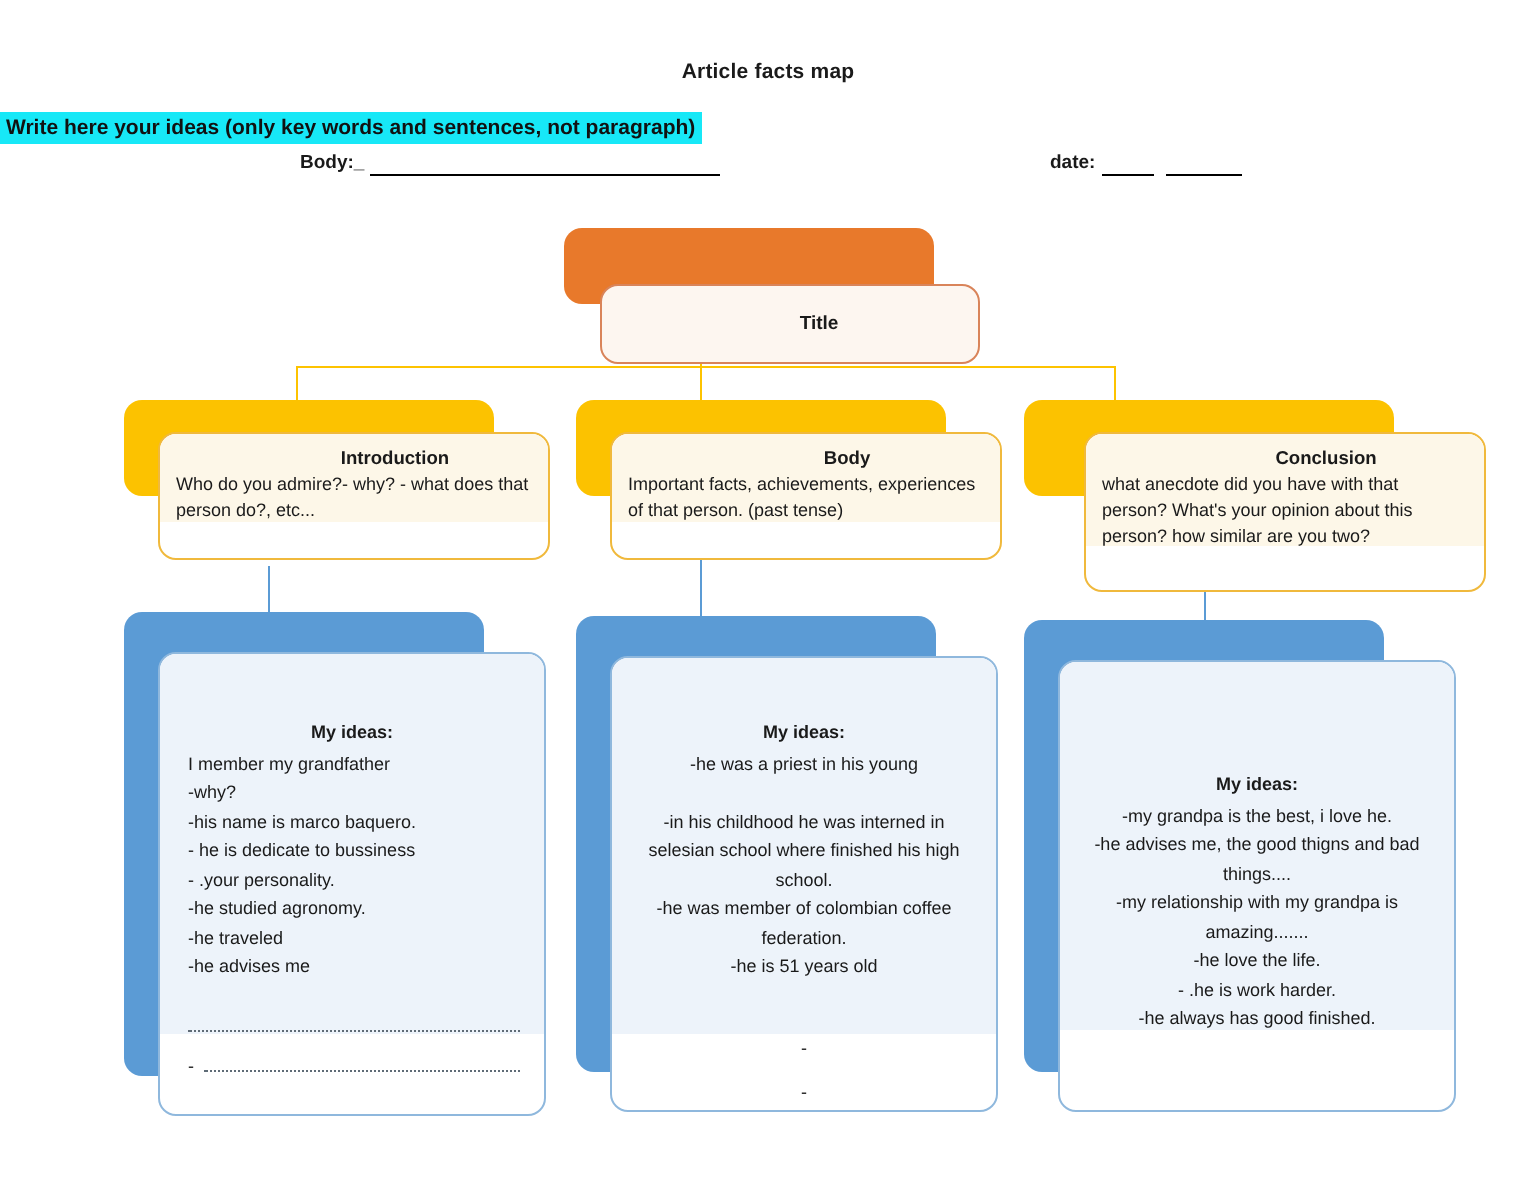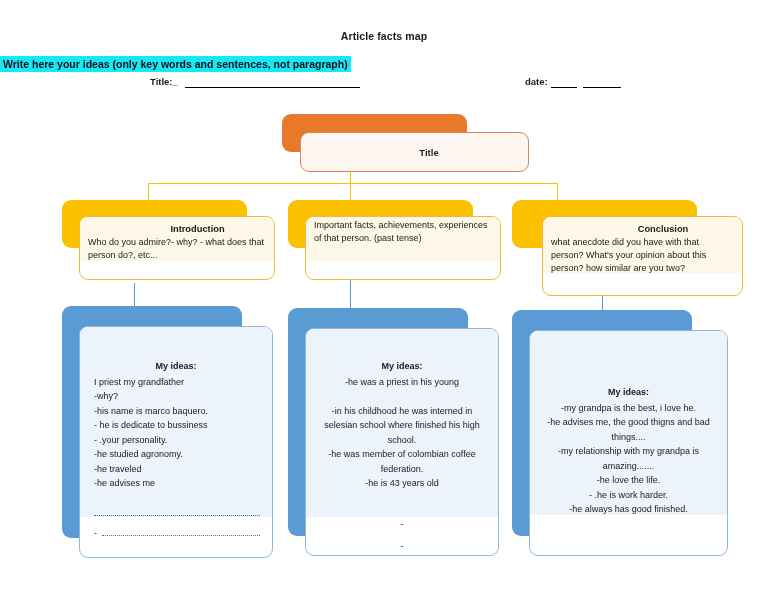--- a/index.html
+++ b/index.html
@@ -217,39 +217,39 @@
 
 <div class="page">
 
   <div class="doc-title">Article facts map</div>
 
   <div class="highlight-line">
     <span>Write here your ideas (only key words and sentences, not paragraph)</span>
   </div>
 
   <div class="namerow">
-    <span class="name-label">Title:_</span>
+    <span class="name-label">Body:_</span>
     <span class="name-rule"></span>
     <span class="date-label">date:</span>
     <span class="date-rule1"></span>
     <span class="date-rule2"></span>
   </div>
 
   <div class="v-amber" style="left:350px; top:170px; height:40px;"></div>
   <div class="h-amber" style="left:148px; top:183px; width:410px;"></div>
   <div class="v-amber" style="left:148px; top:183px; height:26px;"></div>
   <div class="v-amber" style="left:557px; top:183px; height:26px;"></div>
 
   <div class="v-blue" style="left:134px; top:283px; height:25px;"></div>
   <div class="v-blue" style="left:350px; top:276px; height:32px;"></div>
   <div class="v-blue" style="left:602px; top:290px; height:20px;"></div>
 
   <div class="node" style="left:282px; top:114px; width:210px; height:58px;">
     <div class="plate title-plate" style="width:185px; height:38px;"></div>
-    <div class="card title-card" style="left:18px; top:18px; width:229px; height:40px;padding-left:29px;">
+    <div class="card title-card" style="left:18px; top:28px; width:190px; height:40px;padding-left:29px;">
       <div class="card-inner">
         <div class="txt">Title</div>
       </div>
     </div>
   </div>
 
   <div class="node" style="left:62px; top:200px; width:215px; height:84px;">
     <div class="plate amber-plate" style="width:185px; height:48px;"></div>
     <div class="card amber-card" style="left:17px; top:16px; width:196px; height:64px;">
       <div class="card-inner">
@@ -258,20 +258,21 @@
         <div class="body">Who do you admire?- why? - what does that person do?, etc...</div>
       </div>
     </div>
   </div>
 
   <div class="node" style="left:288px; top:200px; width:215px; height:84px;">
     <div class="plate amber-plate" style="width:185px; height:48px;"></div>
     <div class="card amber-card" style="left:17px; top:16px; width:196px; height:64px;">
       <div class="card-inner">
         <div class="fill" style="height:44px;"></div>
+        <div class="head">Body</div>
         <div class="body">Important facts, achievements, experiences of that person. (past tense)</div>
       </div>
     </div>
   </div>
 
   <div class="node" style="left:512px; top:200px; width:220px; height:90px;">
     <div class="plate amber-plate" style="width:185px; height:48px;"></div>
     <div class="card amber-card" style="left:30px; top:16px; width:201px; height:80px;">
       <div class="card-inner">
         <div class="fill" style="height:56px;"></div>
@@ -281,21 +282,21 @@
     </div>
   </div>
 
   <div class="node" style="left:62px; top:306px; width:220px; height:255px;">
     <div class="plate blue-plate" style="width:180px; height:232px;"></div>
     <div class="card blue-card" style="left:17px; top:20px; width:194px; height:232px;">
       <div class="card-inner">
         <div class="fill" style="height:190px;"></div>
         <div class="content" style="top:32px;">
           <div class="head">My ideas:</div>
-          <div class="lines-left">I priest my grandfather</div>
+          <div class="lines-left">I member my grandfather</div>
           <div class="lines-left">-why?</div>
           <div class="lines-left">-his name is marco baquero.</div>
           <div class="lines-left">- he is dedicate to bussiness</div>
           <div class="lines-left">- .your personality.</div>
           <div class="lines-left">-he studied agronomy.</div>
           <div class="lines-left">-he traveled</div>
           <div class="lines-left">-he advises me</div>
           <div class="blank"></div>
           <div class="dotrow">
             <span class="dash"></span>
@@ -315,21 +316,21 @@
     <div class="plate blue-plate" style="width:180px; height:228px;"></div>
     <div class="card blue-card" style="left:17px; top:20px; width:194px; height:228px;">
       <div class="card-inner">
         <div class="fill" style="height:188px;"></div>
         <div class="content" style="top:30px; padding:0 8px;">
           <div class="head">My ideas:</div>
           <div class="lines-center">-he was a priest in his young</div>
           <div class="blank"></div>
           <div class="lines-center">-in his childhood he was interned in selesian school where finished his high school.</div>
           <div class="lines-center">-he was member of colombian coffee federation.</div>
-          <div class="lines-center">-he is 43 years old</div>
+          <div class="lines-center">-he is 51 years old</div>
           <div class="blank" style="height:26px;"></div>
           <div class="lines-center">-</div>
           <div class="blank" style="height:8px;"></div>
           <div class="lines-center">-</div>
         </div>
       </div>
     </div>
   </div>
 
   <div class="node" style="left:512px; top:310px; width:225px; height:250px;">

